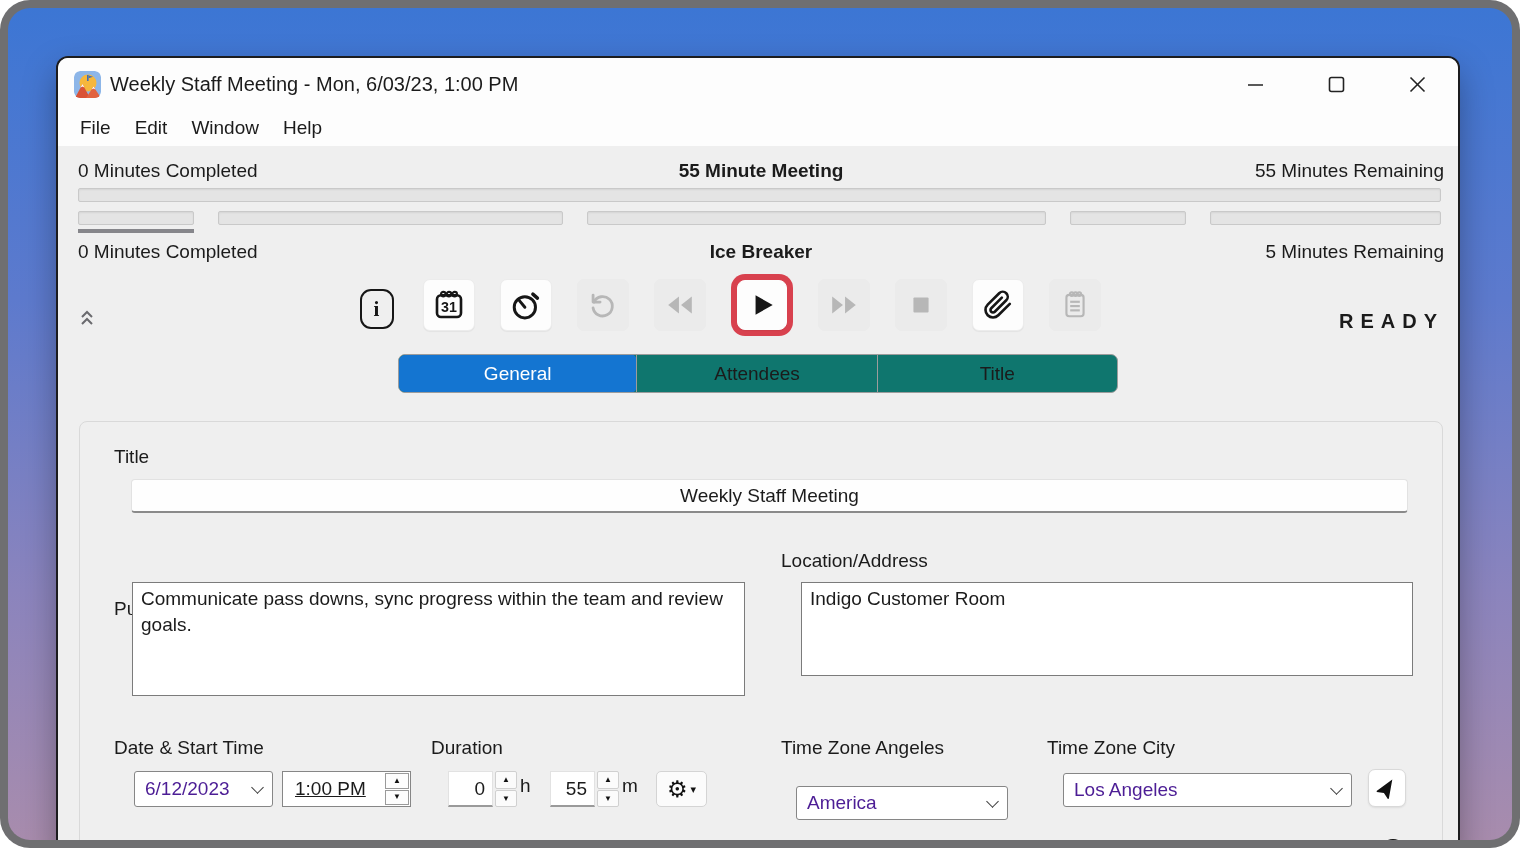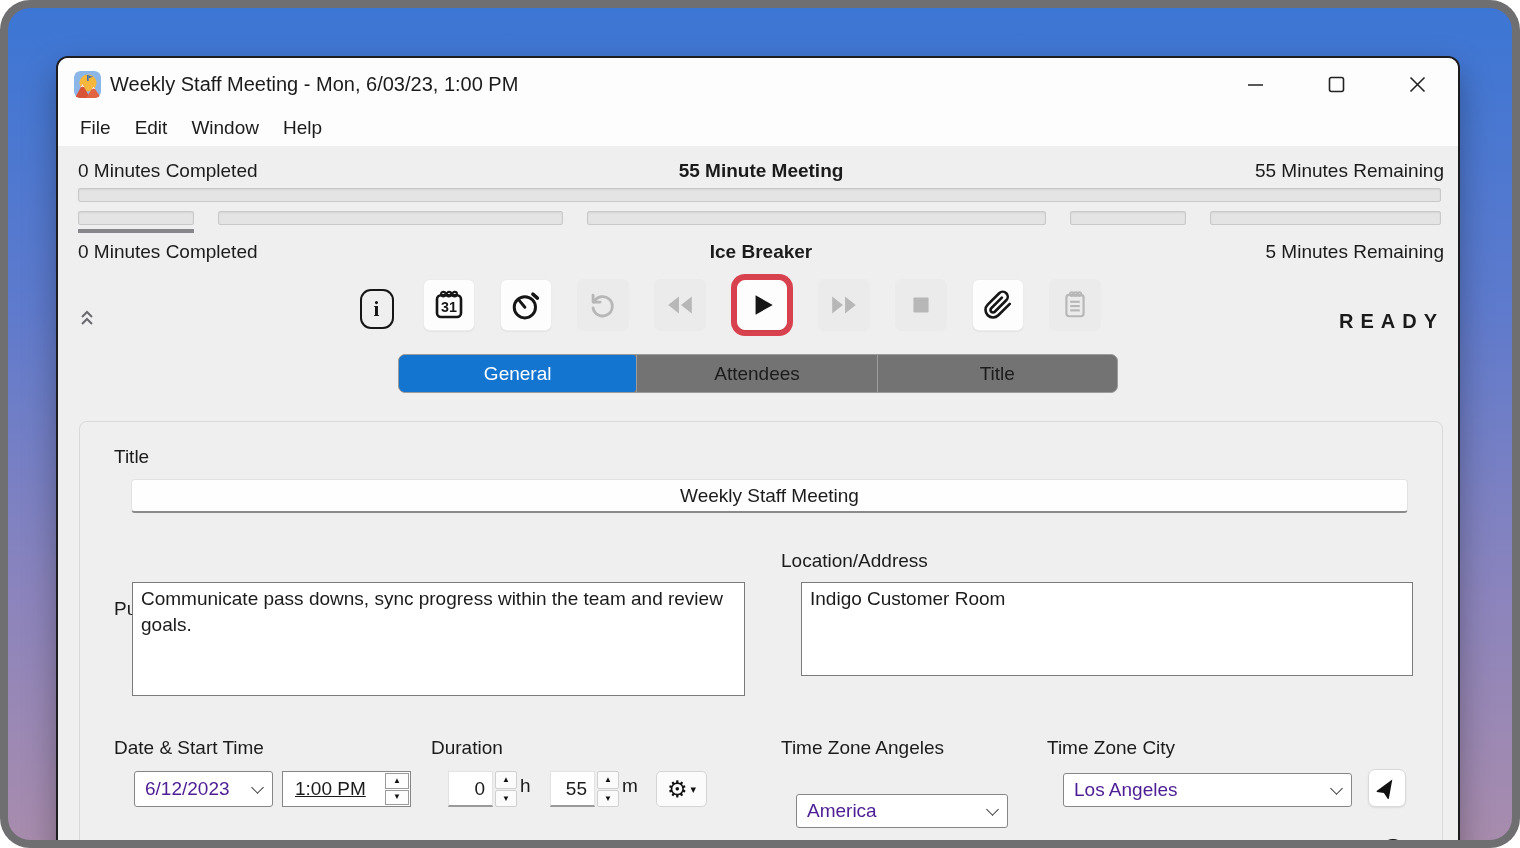--- a/index.html
+++ b/index.html
@@ -47,21 +47,21 @@
   .tb-btn.disabled { background:#ebebeb; border-color:#ebebeb; box-shadow:none; color:#b7b7b7; }
   .play-ring { width:62px; height:62px; border-radius:14px; background:#d8414e; display:flex; align-items:center; justify-content:center; }
   .play-ring .tb-btn { width:50px; height:50px; border-radius:8px; border-color:#fdfdfd; }
   .info-btn { width:34px; height:40px; border:2.5px solid #161616; border-radius:11px;
               display:flex; align-items:center; justify-content:center; margin-top:8px; margin-right:4px;
               font-size:21px; font-weight:bold; color:#161616; background:transparent; font-family:"Liberation Serif","DejaVu Serif",serif; }
   .ready { position:absolute; right:14px; top:252px; font-size:20px; font-weight:bold; letter-spacing:7px; color:#1b1b1b; }
 
   
   .tabs { position:absolute; top:296px; left:50%; transform:translateX(-50%); width:720px; height:39px;
-          display:flex; background:#737373; border:1px solid #9c9c9c; border-radius:7px; overflow:hidden; }
+          display:flex; background:#0f766e; border:1px solid #9c9c9c; border-radius:7px; overflow:hidden; }
   .tab { flex:1; display:flex; align-items:center; justify-content:center; font-size:19px; color:#1b1b1b; }
   .tab + .tab { border-left:1px solid #9c9c9c; }
   .tab.active { background:#1475d1; color:#ffffff; border-radius:7px; margin:-1px; }
 
   
   .panel { position:absolute; left:21px; top:363px; width:1364px; height:500px;
            border:1px solid #d9d9d9; border-radius:8px; }
   .flabel { position:absolute; font-size:19px; color:#1b1b1b; }
   .text-input { position:absolute; height:34px; background:#fefefe; border:1px solid #e2e2e2;
                 border-bottom:2px solid #8a8a8a; border-radius:4px; font-size:19px; color:#1b1b1b;
@@ -280,21 +280,21 @@
             <span class="num-btn">▼</span>
           </span>
         </div>
         <span class="unit" style="left:542px; top:353px;">m</span>
         <div class="gear-btn" style="left:576px; top:349px;">
           <span class="gear-glyph">⚙</span>
           <span class="gear-caret">▾</span>
         </div>
 
         <span class="flabel" style="left:701px; top:315px;">Time Zone Angeles</span>
-        <div class="combo" style="left:716px; top:372px; width:212px; height:34px;">
+        <div class="combo" style="left:716px; top:364px; width:212px; height:34px;">
           <span>America</span>
           <span class="chev"></span>
         </div>
 
         <span class="flabel" style="left:967px; top:315px;">Time Zone City</span>
         <div class="combo" style="left:983px; top:351px; width:289px; height:34px;">
           <span>Los Angeles</span>
           <span class="chev"></span>
         </div>
 

